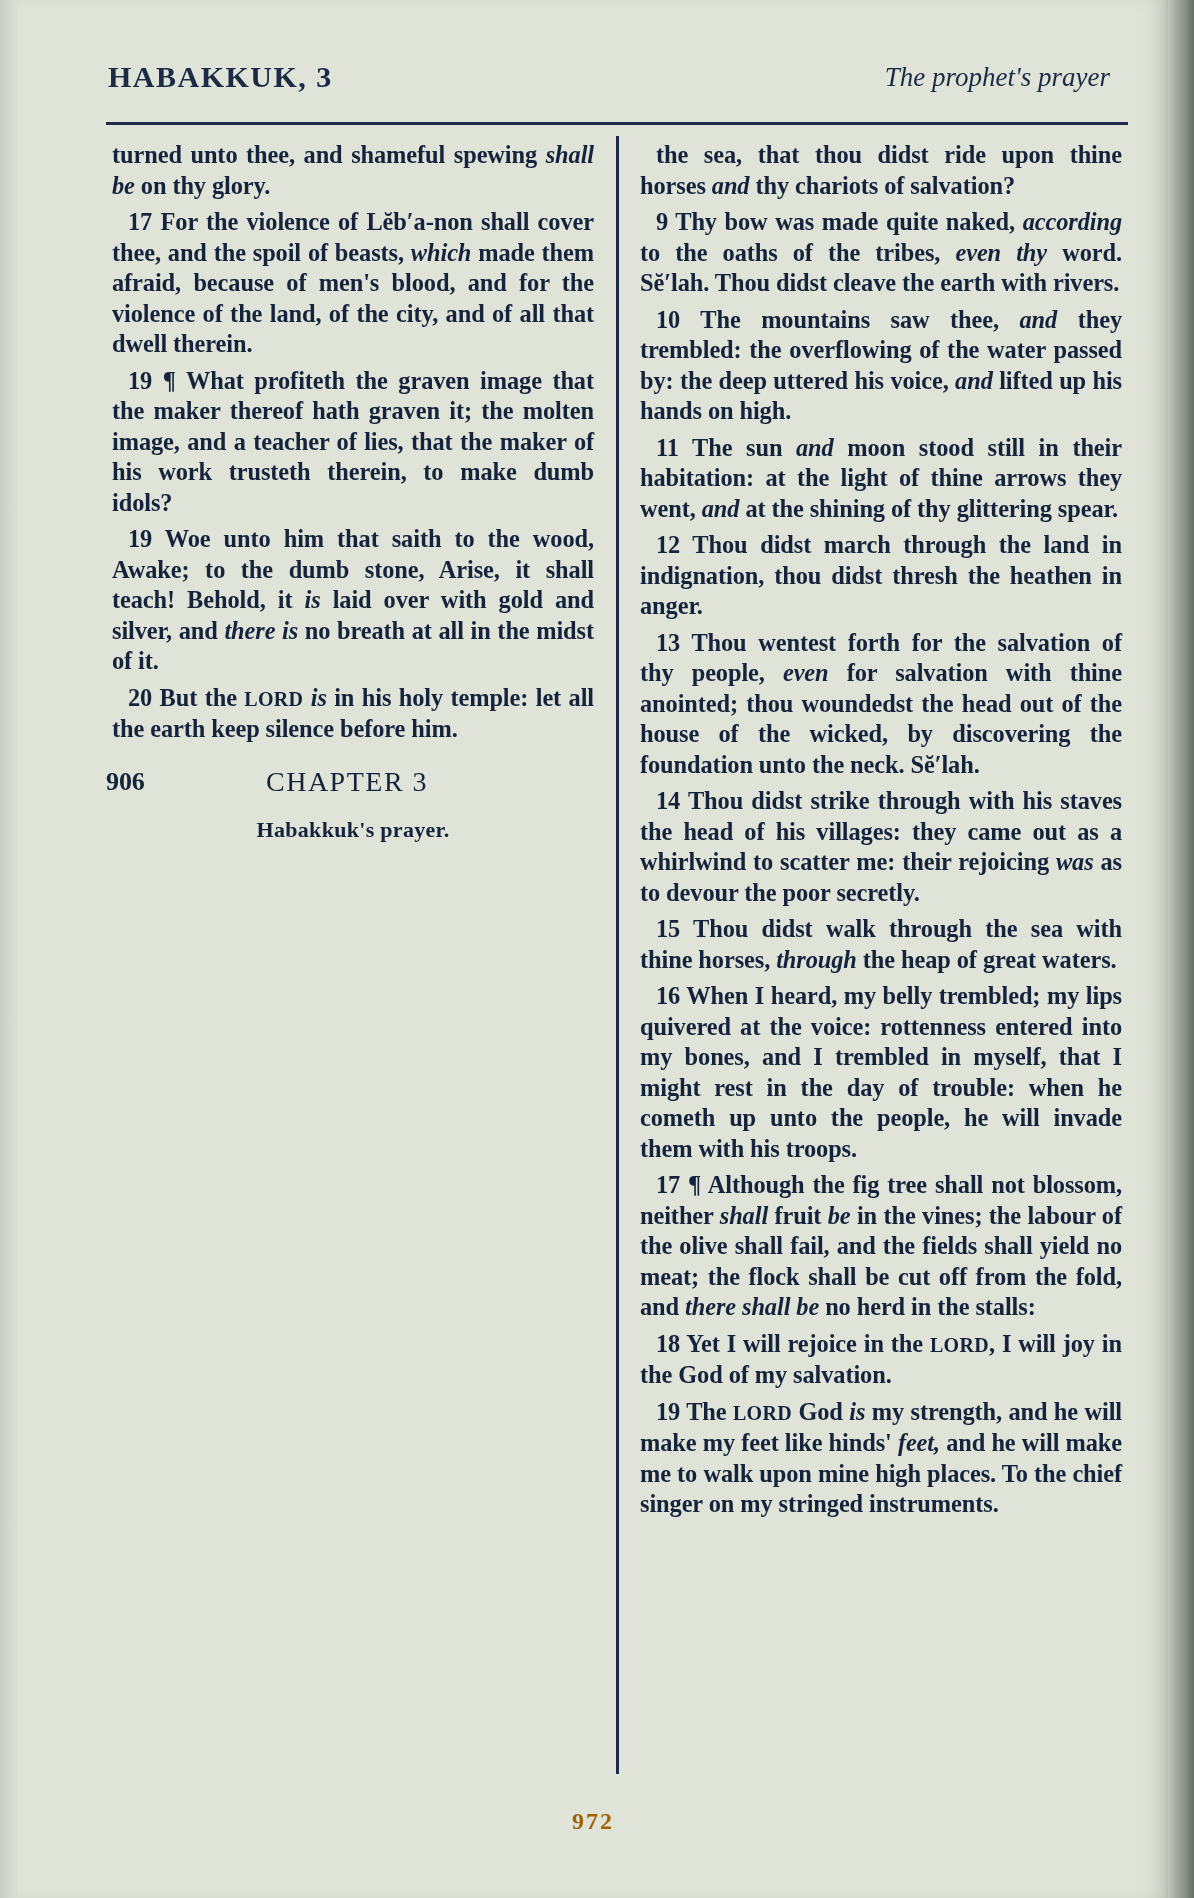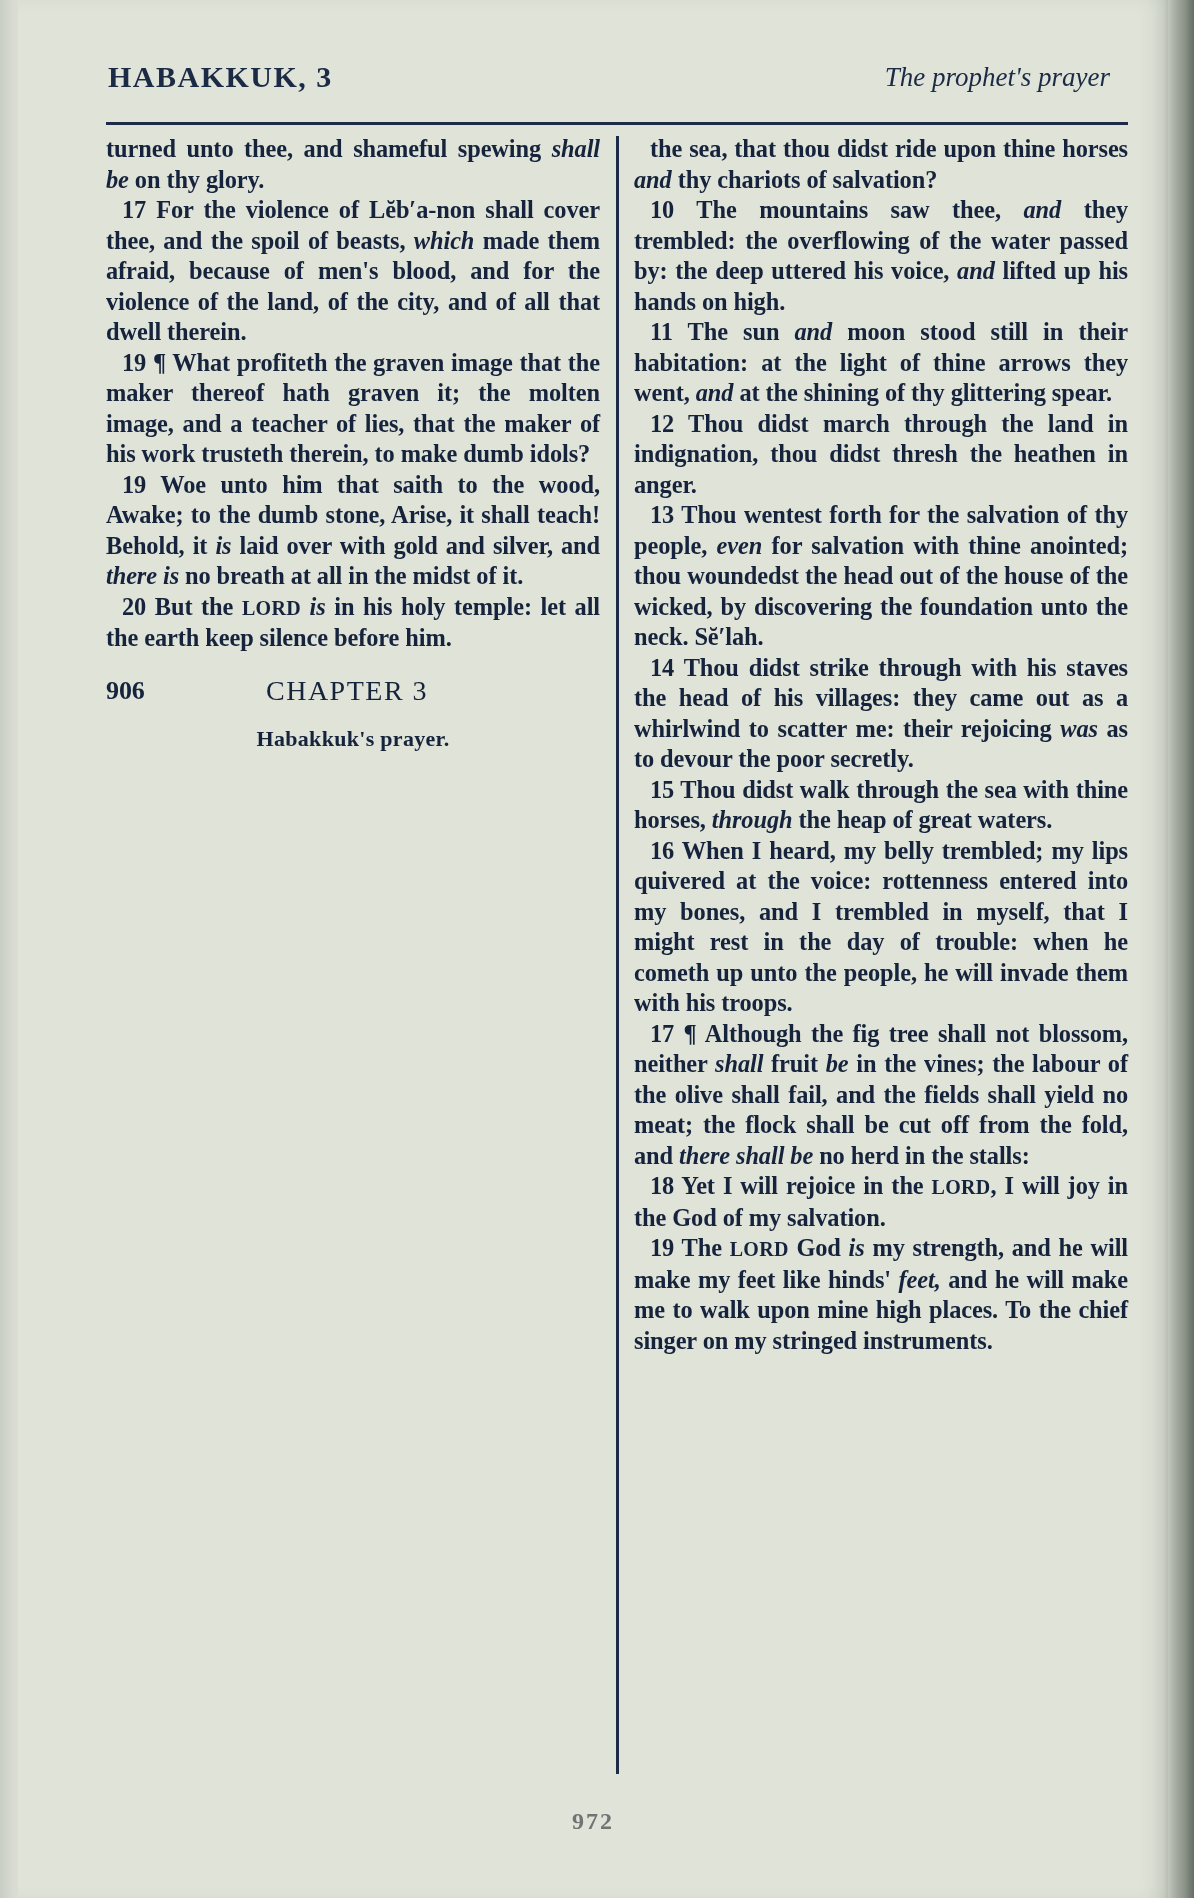--- a/index.html
+++ b/index.html
@@ -88,21 +88,21 @@
   .col-right { left: 528px; }
   .divider {
     position: absolute;
     left: 510px;
     top: 2px;
     width: 3px;
     height: 1638px;
     background: #1d2b48;
   }
   p.v {
-    margin: 0;
+    margin: 6px;
     text-indent: 16px;
   }
   p.v.first { text-indent: 0; }
   .scg {
     font-size: 20px;
     font-weight: 700;
     letter-spacing: 0.3px;
   }
   i { font-style: italic; }
   .chapline {
@@ -132,21 +132,21 @@
   }
   .footer-num {
     position: absolute;
     left: 0;
     right: 0;
     top: 1808px;
     text-align: center;
     font-size: 24px;
     font-weight: 700;
     letter-spacing: 2px;
-    color: #737373;
+    color: #a16207;
   }
   .edge-shadow {
     position: absolute;
     right: 0; top: 0;
     width: 30px; height: 1898px;
     background: linear-gradient(90deg, rgba(120,128,118,0) 0%, rgba(110,118,108,0.55) 70%, rgba(88,96,88,0.8) 100%);
     pointer-events: none;
   }
 </style>
 </head>
@@ -179,20 +179,21 @@
           <span class="chapter-head">CHAPTER 3</span>
         </div>
         <p class="chapter-sub">Habakkuk's prayer.</p>
 
         <div></div>
       </div>
 
       <div class="col col-right">
         <div>
             <p class="v">the sea, that thou didst ride upon thine horses <i>and</i> thy chariots of salvation?</p>
+            <p class="v">9 Thy bow was made quite naked, <i>according</i> to the oaths of the tribes, <i>even thy</i> word. Sĕ′lah. Thou didst cleave the earth with rivers.</p>
             <p class="v">10 The mountains saw thee, <i>and</i> they trembled: the overflowing of the water passed by: the deep uttered his voice, <i>and</i> lifted up his hands on high.</p>
             <p class="v">11 The sun <i>and</i> moon stood still in their habitation: at the light of thine arrows they went, <i>and</i> at the shining of thy glittering spear.</p>
             <p class="v">12 Thou didst march through the land in indignation, thou didst thresh the heathen in anger.</p>
             <p class="v">13 Thou wentest forth for the salvation of thy people, <i>even</i> for salvation with thine anointed; thou woundedst the head out of the house of the wicked, by discovering the foundation unto the neck. Sĕ′lah.</p>
             <p class="v">14 Thou didst strike through with his staves the head of his villages: they came out as a whirlwind to scatter me: their rejoicing <i>was</i> as to devour the poor secretly.</p>
             <p class="v">15 Thou didst walk through the sea with thine horses, <i>through</i> the heap of great waters.</p>
             <p class="v">16 When I heard, my belly trembled; my lips quivered at the voice: rottenness entered into my bones, and I trembled in myself, that I might rest in the day of trouble: when he cometh up unto the people, he will invade them with his troops.</p>
             <p class="v">17 ¶ Although the fig tree shall not blossom, neither <i>shall</i> fruit <i>be</i> in the vines; the labour of the olive shall fail, and the fields shall yield no meat; the flock shall be cut off from the fold, and <i>there shall be</i> no herd in the stalls:</p>
             <p class="v">18 Yet I will rejoice in the <span class="scg">LORD</span>, I will joy in the God of my salvation.</p>
             <p class="v">19 The <span class="scg">LORD</span> God <i>is</i> my strength, and he will make my feet like hinds' <i>feet,</i> and he will make me to walk upon mine high places. To the chief singer on my stringed instruments.</p>

